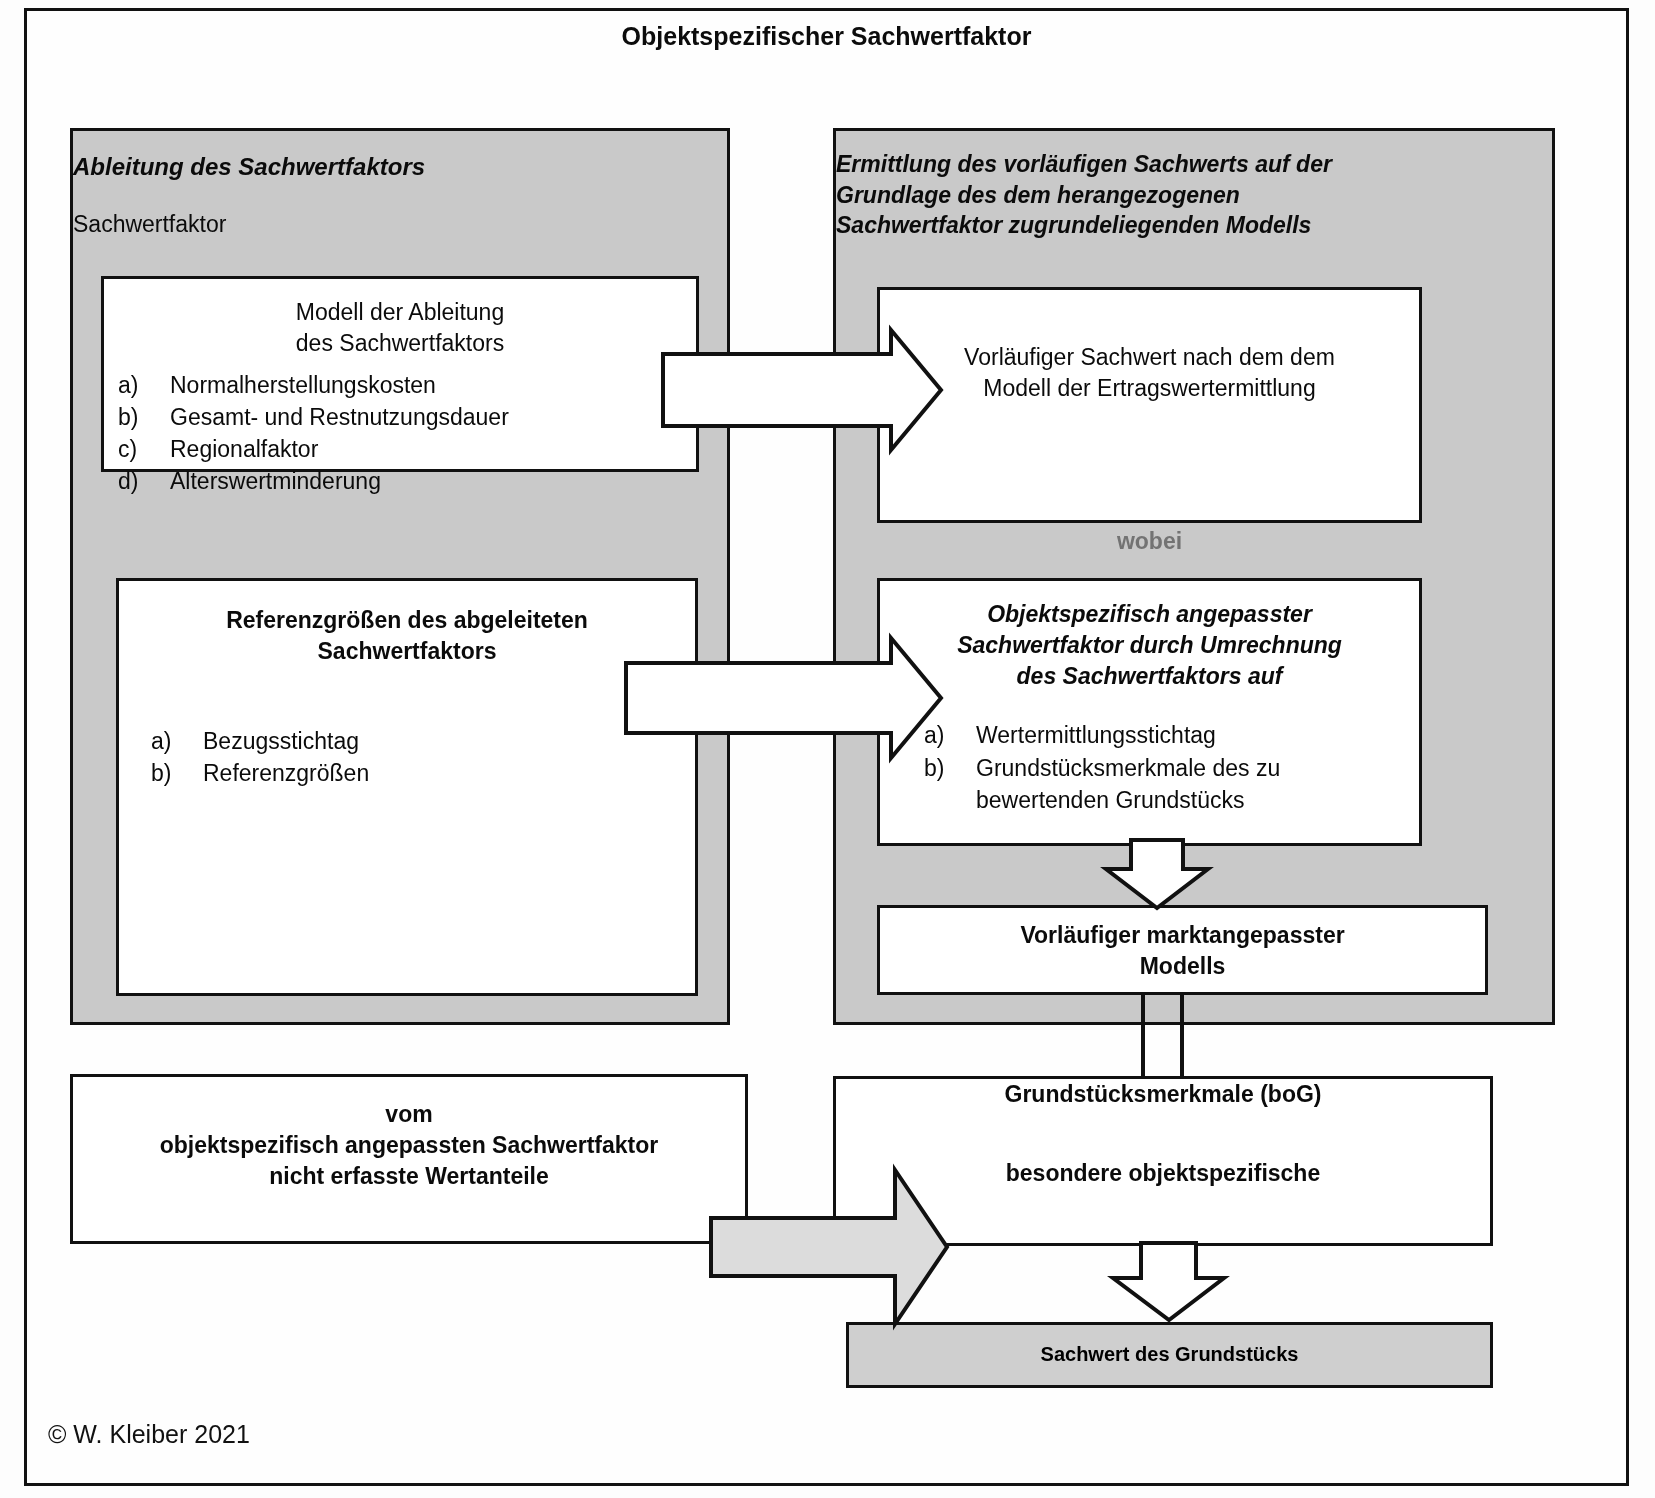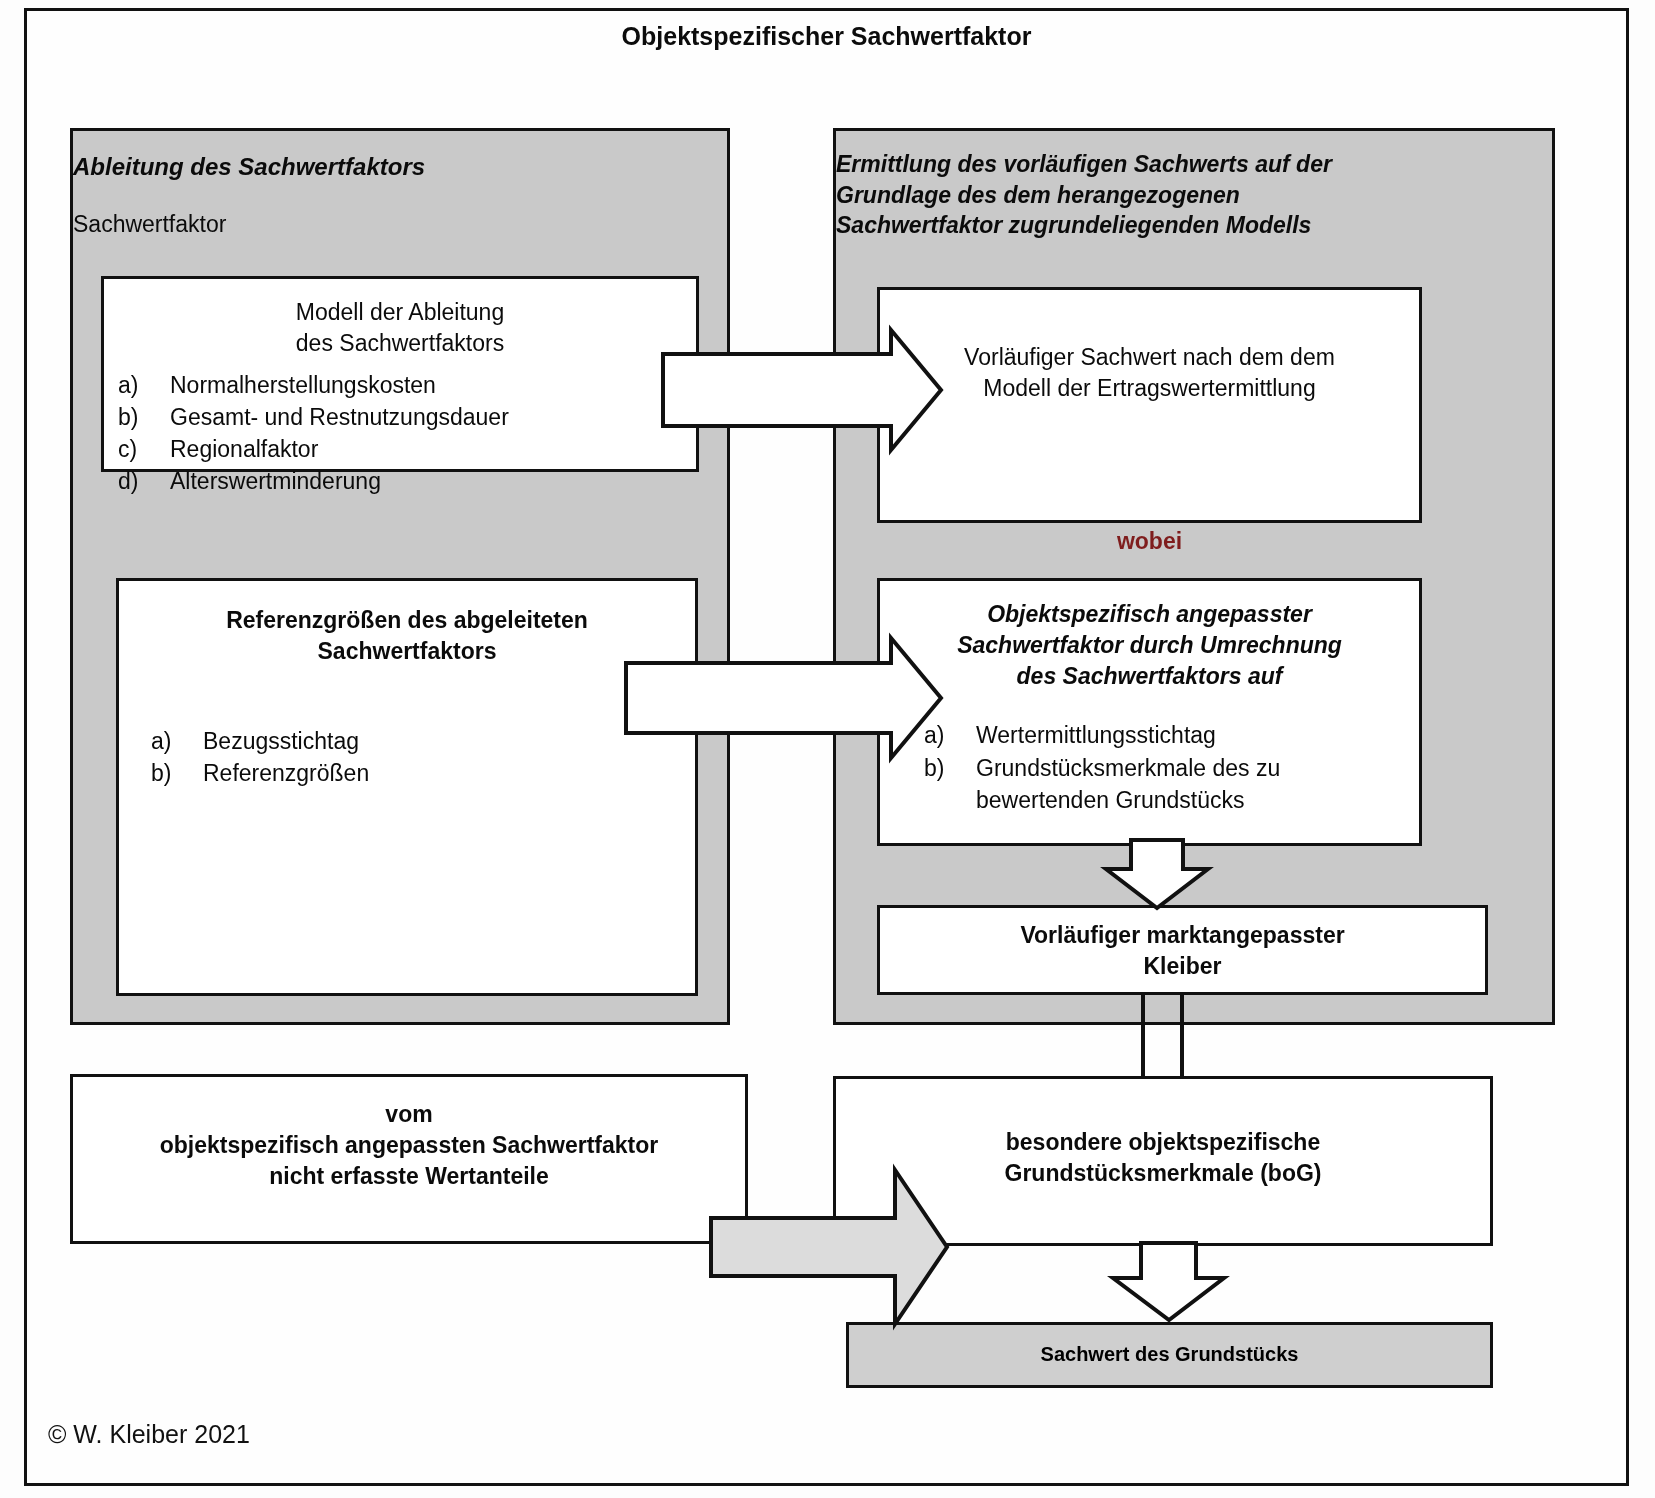--- a/index.html
+++ b/index.html
@@ -67,21 +67,21 @@
   .t23{font-size:23px;line-height:1.34;}
   .t24{font-size:20px;line-height:1.34;}
   
   ul.abc{list-style:none;margin:0;padding:0;}
   ul.abc li{display:flex;font-size:23px;line-height:1.40;}
   ul.abc li .mk{width:52px;flex:0 0 52px;}
   ul.abc li .tx{flex:1 1 auto;}
   
   #wobei{
     position:absolute;left:877px;top:528px;width:545px;
-    text-align:center;font-size:23px;font-weight:bold;color:#7f1d1d;
+    text-align:center;font-size:23px;font-weight:bold;color:#737373;
   }
   
   #copyright{
     position:absolute;left:48px;top:1420px;
     font-size:25px;color:#111;
   }
   svg.ov{position:absolute;left:0;top:0;width:1655px;height:1498px;pointer-events:none;}
 </style>
 </head>
 <body>
@@ -165,32 +165,32 @@
         </li>
       <li>
           <span class="mk"></span>
           <span class="tx">bewertenden Grundstücks</span>
         </li>
     </ul>
   </div>
 
   <div class="wbox" id="box-marktang">
     <div class="ctr t23 hdr-b" style="margin-top:12px;">Vorläufiger marktangepasster</div>
-    <div class="ctr t23 hdr-b">Kleiber</div>
+    <div class="ctr t23 hdr-b">Modells</div>
   </div>
 
   <div class="wbox" id="box-vom">
     <div class="ctr t23 hdr-b" style="margin-top:22px;">vom</div>
     <div class="ctr t23 hdr-b">objektspezifisch angepassten Sachwertfaktor</div>
     <div class="ctr t23 hdr-b">nicht erfasste Wertanteile</div>
   </div>
 
   <div class="wbox" id="box-bog">
+    <div class="ctr t23 hdr-b">Grundstücksmerkmale (boG)</div>
     <div class="ctr t23 hdr-b" style="margin-top:48px;">besondere objektspezifische</div>
-    <div class="ctr t23 hdr-b">Grundstücksmerkmale (boG)</div>
   </div>
 
   <div id="box-final">
     <div class="ctr t24 hdr-b" style="margin-top:16px;">Sachwert des Grundstücks</div>
   </div>
 
   <svg class="ov" viewBox="0 0 1655 1498">
 
     <polygon points="663,354 891,354 891,330 941,390 891,450 891,426 663,426" fill="#ffffff" stroke="#111111" stroke-width="4" stroke-linejoin="miter"></polygon>
 

